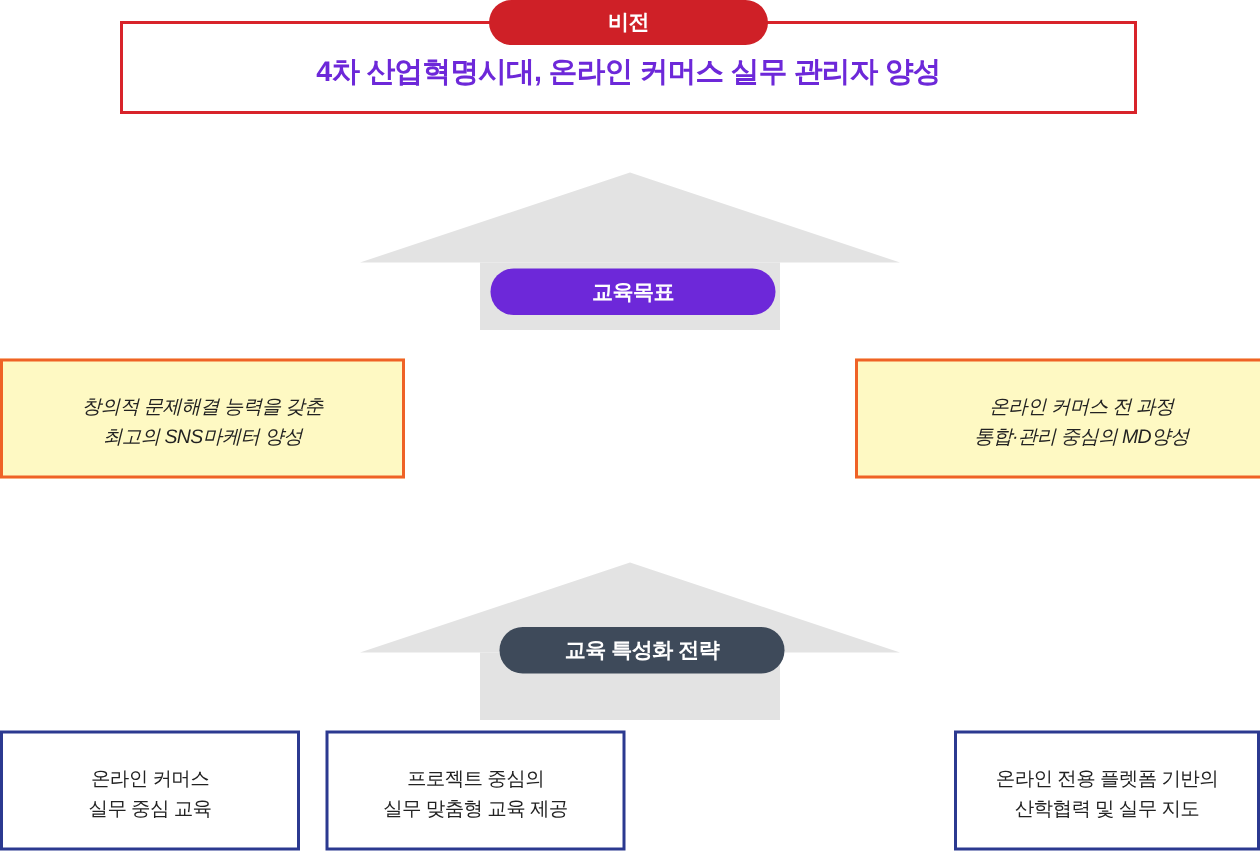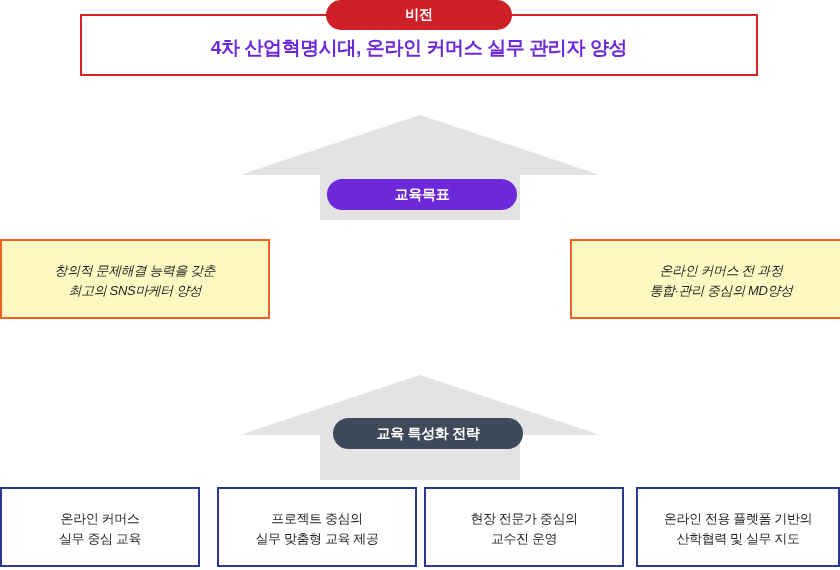--- a/index.html
+++ b/index.html
@@ -221,21 +221,17 @@
 
 <div class="strategy-row">
   <div class="strategy-card" id="strategy-card-0">
     <span class="card-text">온라인 커머스
 실무 중심 교육</span>
   </div>
   <div class="strategy-card" id="strategy-card-1">
     <span class="card-text">프로젝트 중심의
 실무 맞춤형 교육 제공</span>
   </div>
-  <div class="strategy-card" id="strategy-card-2">
-    <span class="card-text">현장 전문가 중심의
-교수진 운영</span>
-  </div>
   <div class="strategy-card" id="strategy-card-3">
     <span class="card-text">온라인 전용 플렛폼 기반의
 산학협력 및 실무 지도</span>
   </div>
 </div>
 
 </body></html>

